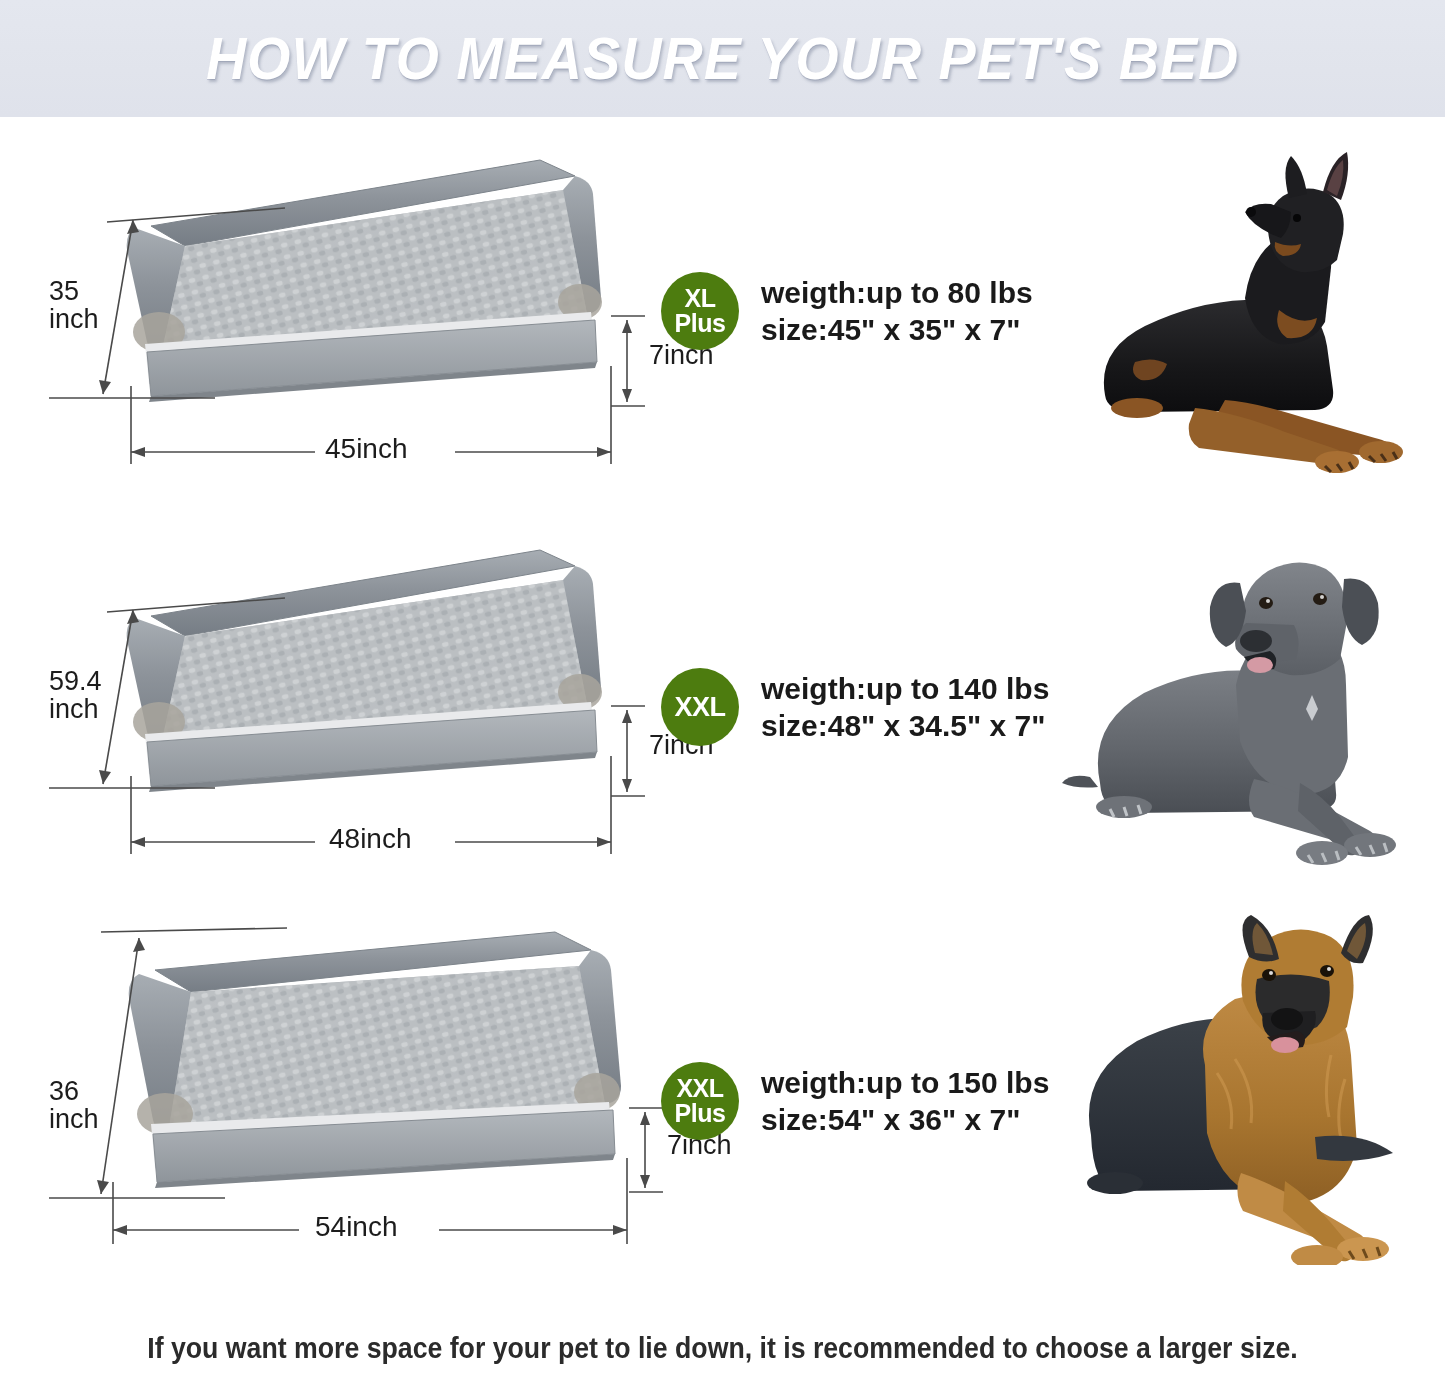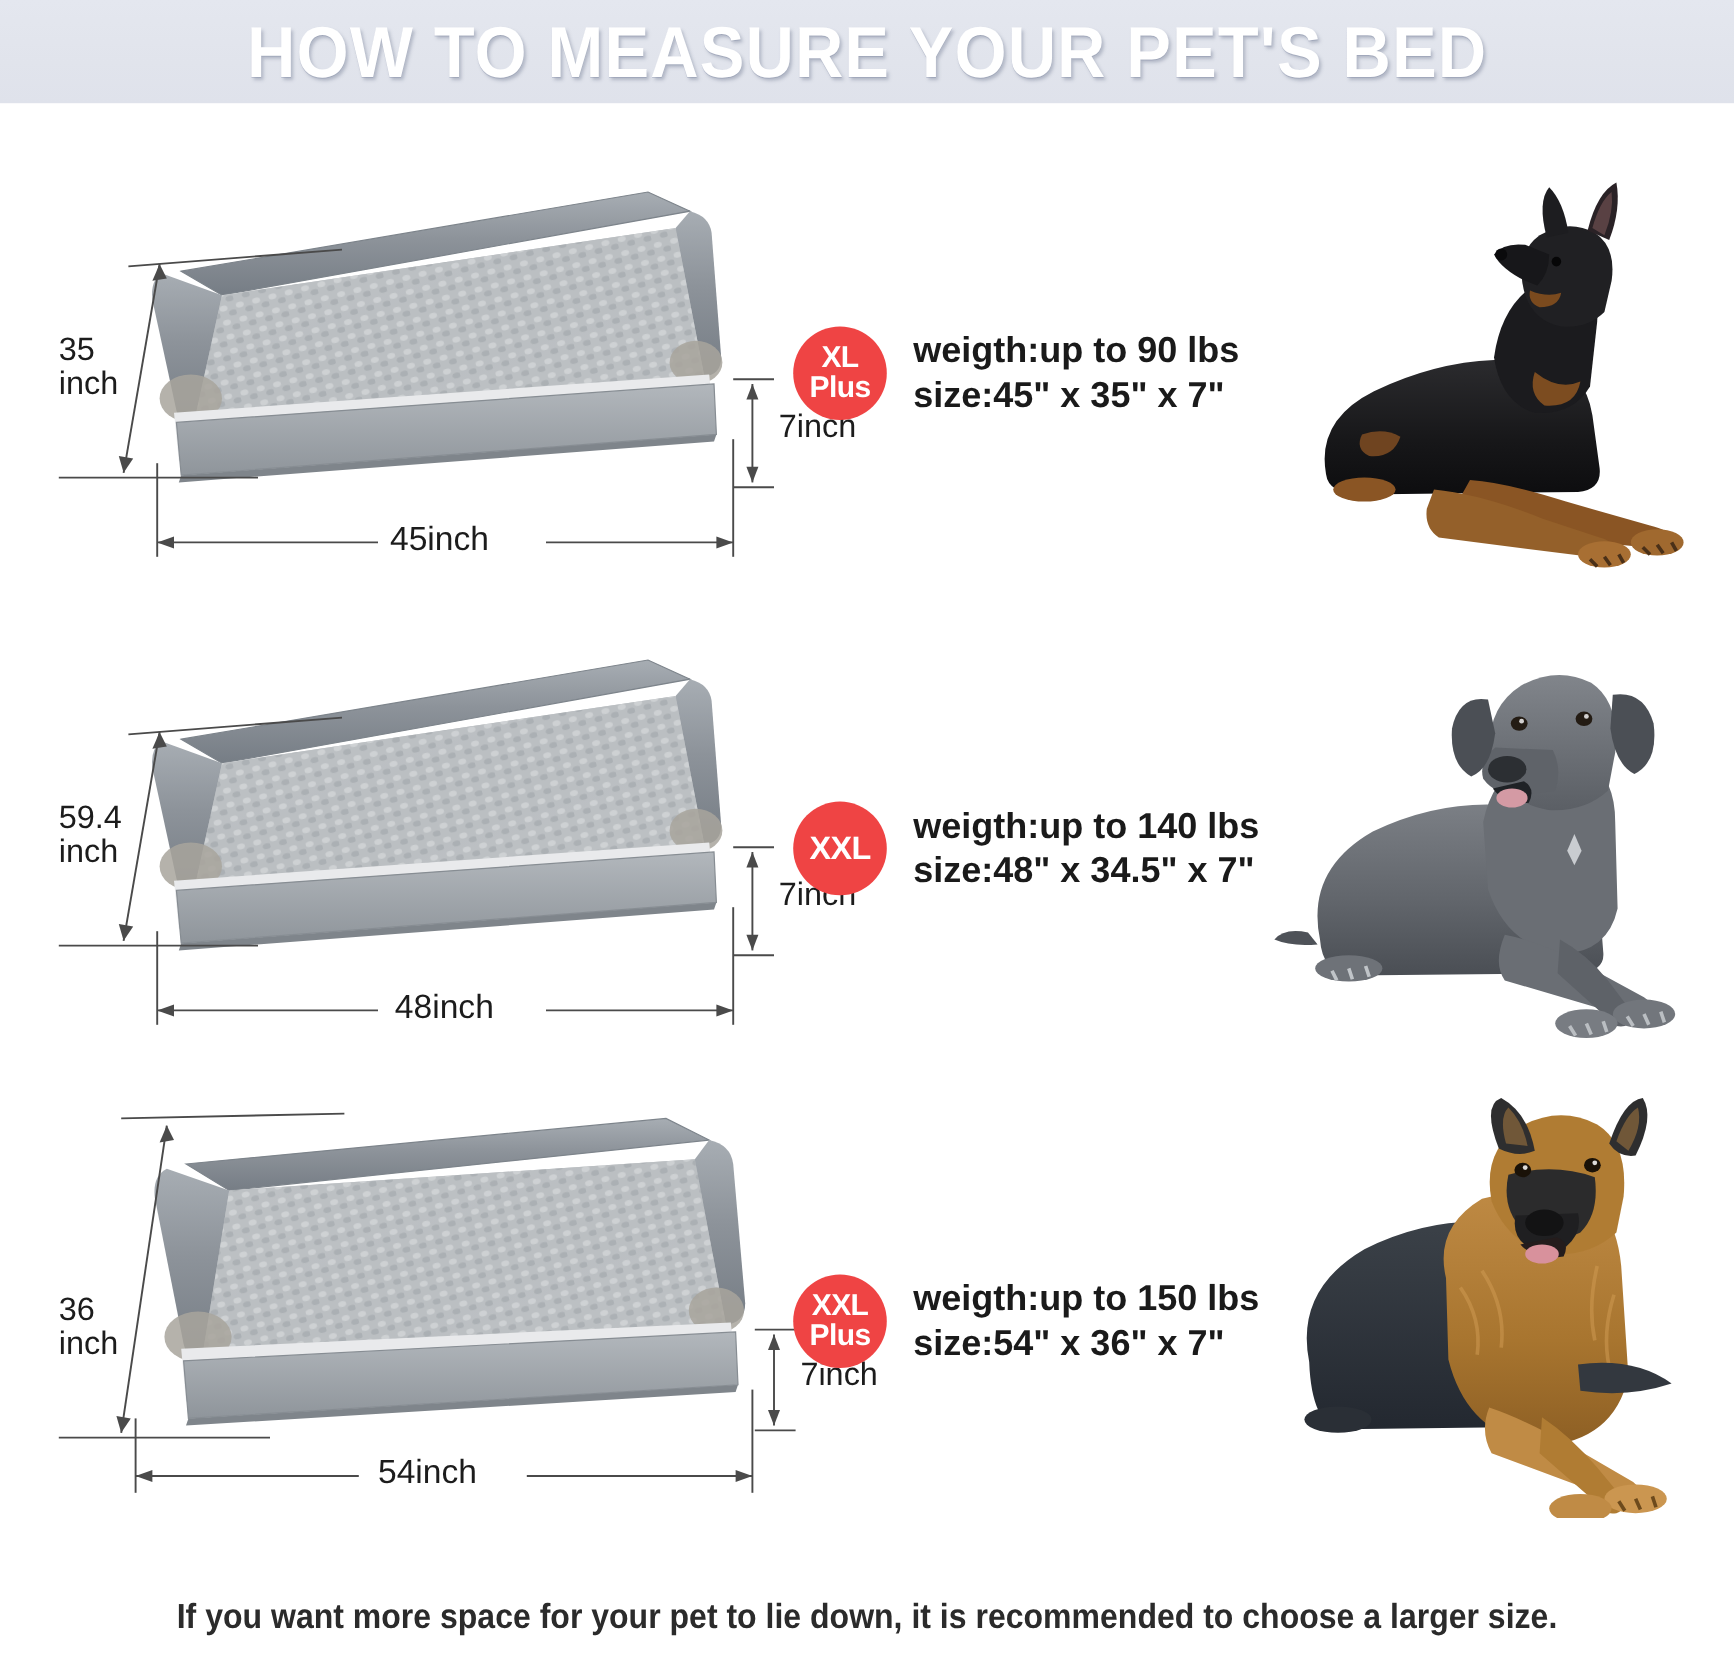--- a/index.html
+++ b/index.html
@@ -11,25 +11,26 @@
     font-family: "Liberation Sans", sans-serif;
     overflow: hidden;
     position: relative;
   }
 
   
   .header-band {
     position: absolute;
     left: 0; top: 0;
     width: 1445px;
-    height: 86px;
+    height: 117px;
     background: linear-gradient(180deg, #e4e7ef 0%, #e1e4ec 60%, #dfe2eb 100%);
     display: flex;
     align-items: center;
     justify-content: center;
+    font-style: italic;
   }
   .header-title {
     font-size: 60px;
     font-weight: 700;
     color: #ffffff;
     letter-spacing: 1px;
     transform: scaleX(0.93);
     text-shadow: 2px 3px 3px rgba(120,128,150,0.45),
                  0 1px 0 rgba(160,168,190,0.5);
     white-space: nowrap;
@@ -80,21 +81,21 @@
   .spec {
     position: absolute;
     display: flex;
     align-items: center;
     gap: 22px;
   }
   .badge {
     width: 78px;
     height: 78px;
     border-radius: 50%;
-    background: #ef4444;
+    background: #4d7c0f;
     color: #ffffff;
     display: flex;
     flex-direction: column;
     align-items: center;
     justify-content: center;
     font-weight: 700;
     font-size: 25px;
     line-height: 1.0;
     letter-spacing: -0.5px;
     flex: 0 0 auto;
@@ -216,21 +217,21 @@
     <div class="dim-label dim-w" style="left:290px; top:305px;">45inch</div>
     <div class="dim-label dim-d" style="left:614px; top:212px;">7inch</div>
   </div>
 
   <div class="spec" style="left:661px; top:142px;">
     <div class="badge">
       <span>XL</span>
       <span>Plus</span>
     </div>
     <div class="spec-text">
-      <div>weigth:up to 90 lbs</div>
+      <div>weigth:up to 80 lbs</div>
       <div>size:45" x 35" x 7"</div>
     </div>
   </div>
 
   <div class="dog-area" style="left:1075px; top:20px;">
     <svg class="dog-svg" width="370" height="330" viewBox="0 0 370 330">
       <defs>
         <linearGradient id="dobBody" x1="0" y1="0" x2="0" y2="1">
           <stop offset="0%" stop-color="#2b2b2e"></stop>
           <stop offset="60%" stop-color="#171719"></stop>

